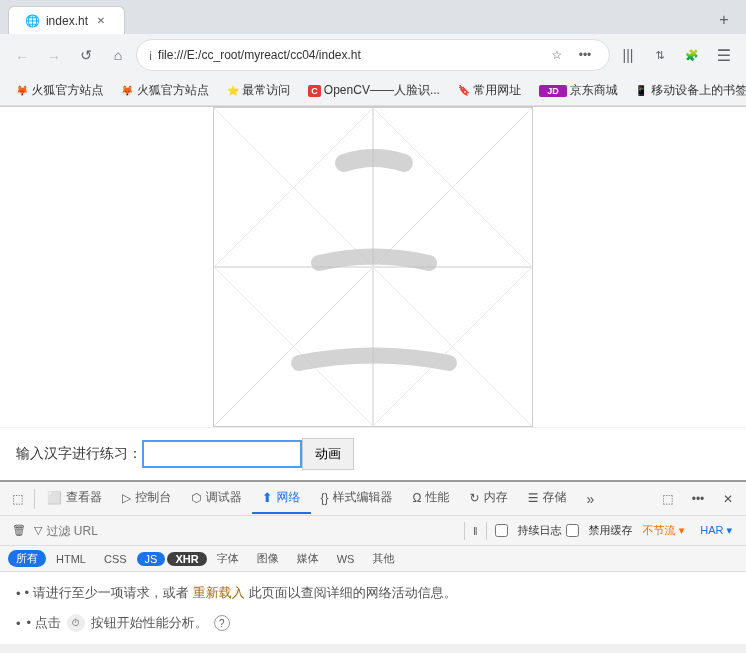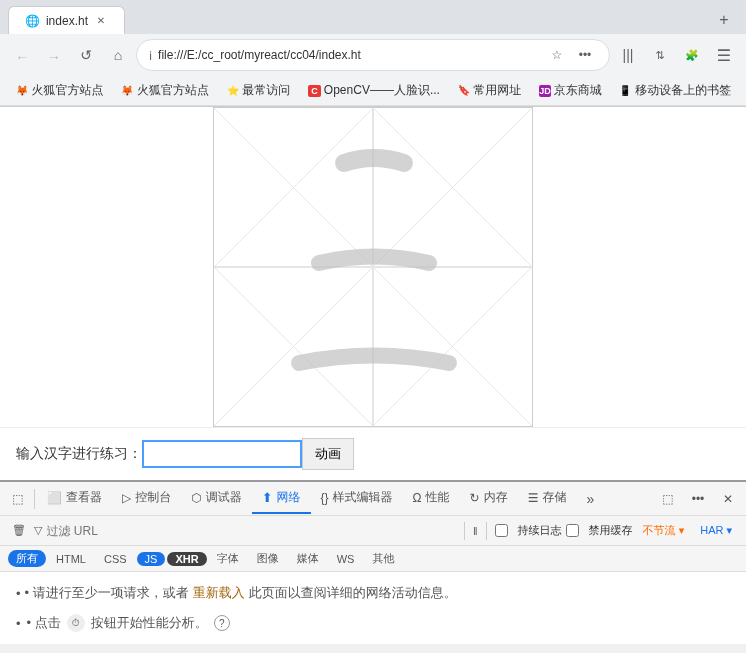--- a/index.html
+++ b/index.html
@@ -127,21 +127,21 @@
     </div>
     <div class="bookmark-item">
       <span class="bookmark-favicon" style="background:#e53935; color:white; padding:1px 3px; border-radius:2px; font-size:9px; font-weight:bold;">C</span>
       <span>OpenCV——人脸识...</span>
     </div>
     <div class="bookmark-item">
       <span class="bookmark-favicon">🔖</span>
       <span>常用网址</span>
     </div>
     <div class="bookmark-item">
-      <span class="bookmark-favicon" style="background:#a21caf; color:white; padding:1px 0; border-radius:2px; font-size:9px; font-weight:bold;">JD</span>
+      <span class="bookmark-favicon" style="background:#a21caf; color:white; padding:1px 8px; border-radius:2px; font-size:9px; font-weight:bold;">JD</span>
       <span>京东商城</span>
     </div>
     <div class="bookmark-item">
       <span class="bookmark-favicon">📱</span>
       <span>移动设备上的书签</span>
     </div>
   </div>
 </div>
 
 <div class="browser-content">

